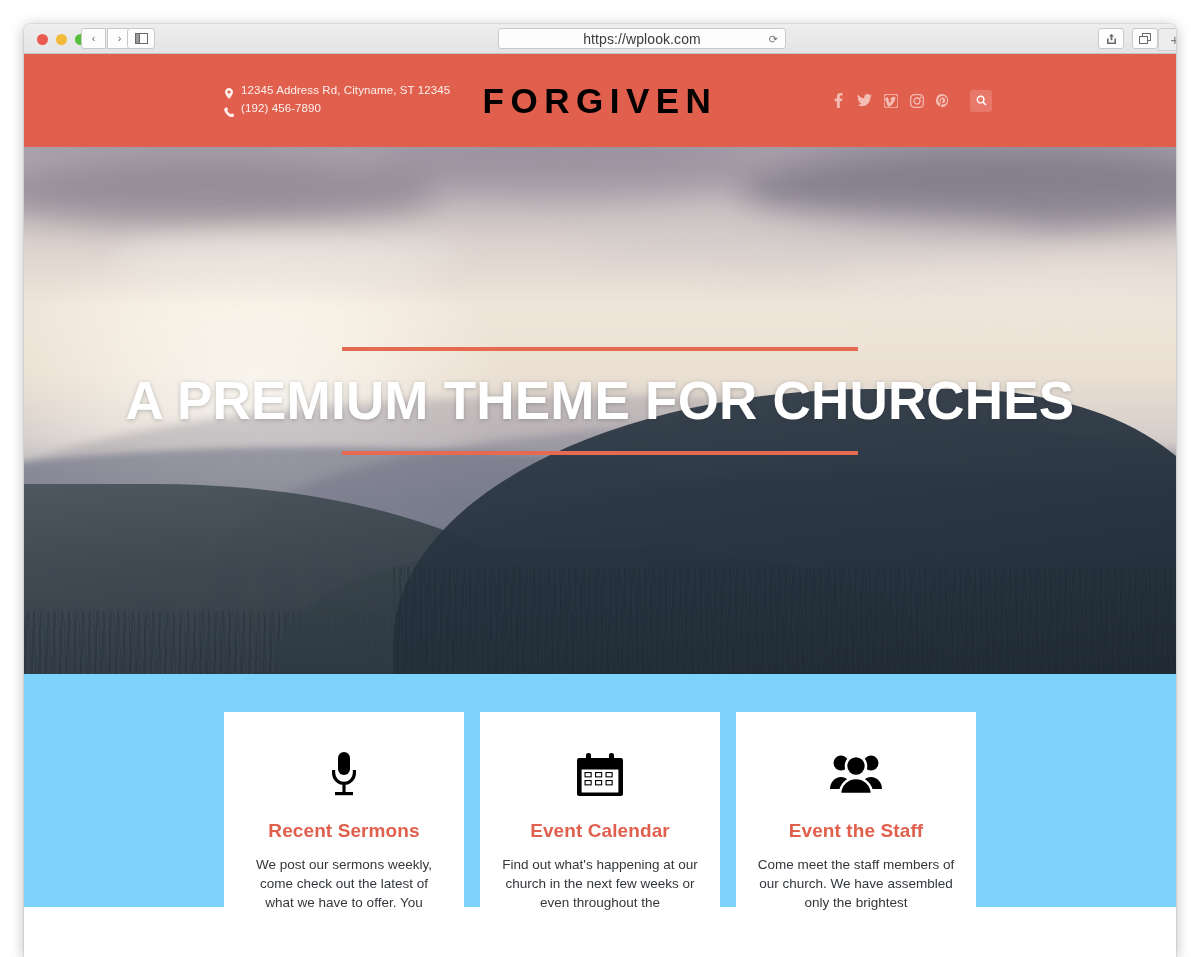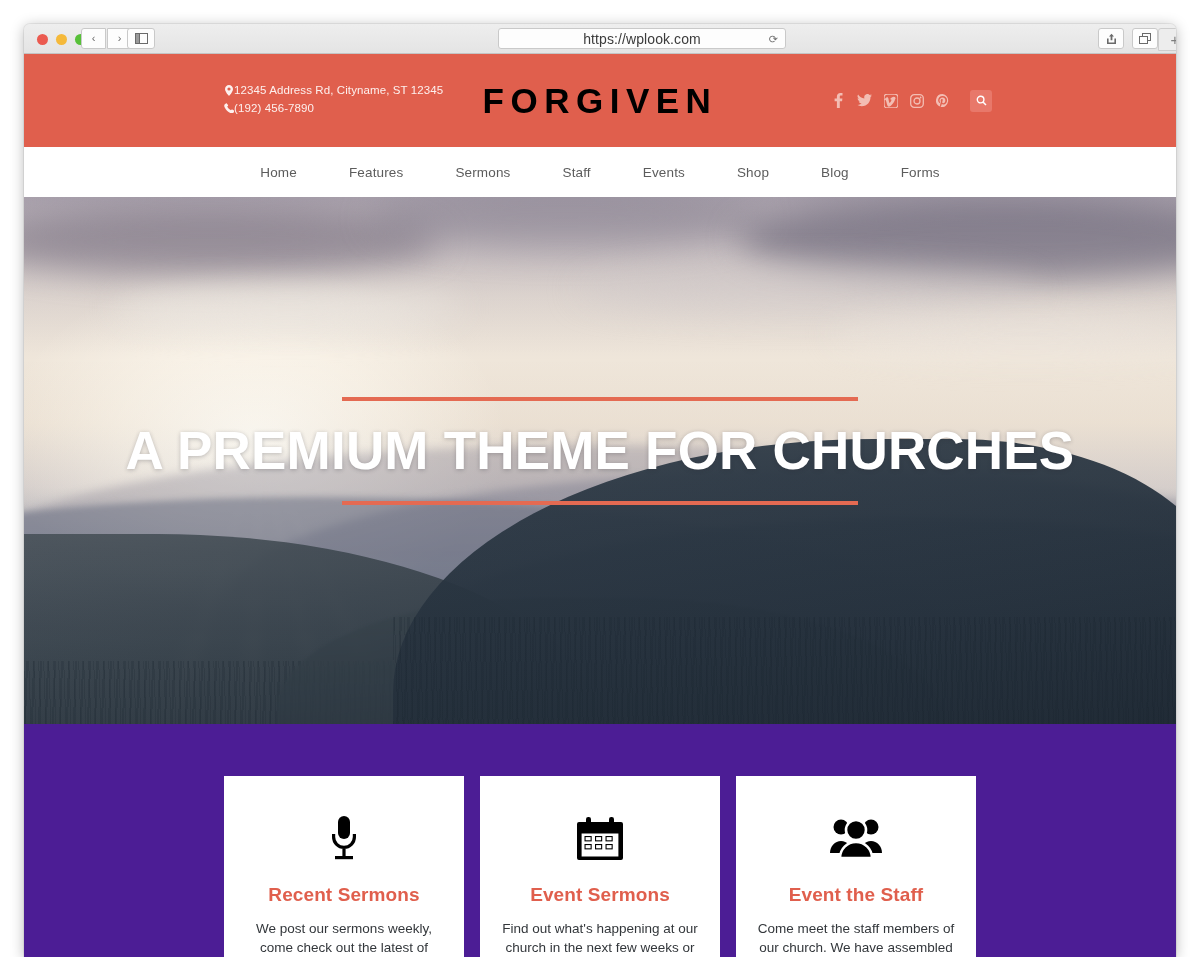--- a/index.html
+++ b/index.html
@@ -151,22 +151,22 @@
   }
 
   #contact-block {
     position: absolute;
     left: 200px;
     top: 27px;
     color: #ffffff;
   }
   .contact-line {
     display: flex;
-    align-items: center;
-    gap: 0;
+    align-items: flex-end;
+    gap: 7px;
     font-size: 11.5px;
     line-height: 18px;
     color: #fdf0ee;
     letter-spacing: .1px;
   }
   .contact-line .ci { width: 10px; display:flex; justify-content:center; }
   .contact-line svg { fill: #fdf0ee; }
 
   #site-logo {
     position: absolute;
@@ -346,23 +346,23 @@
     letter-spacing: 0.2px;
     line-height: 1.06;
     margin: 22px 0 22px;
     white-space: nowrap;
     text-shadow: 0 1px 4px rgba(40,40,50,0.28);
   }
 
   
   #features {
     position: relative;
-    background: #4c1d95;
+    background: #7dd3fc;
     height: 233px;
-    padding-top: 52px;
+    padding-top: 38px;
   }
   #cards {
     display: flex;
     justify-content: center;
     gap: 16px;
   }
   .card {
     width: 240px;
     background: #ffffff;
     padding: 34px 20px 0;
@@ -496,30 +496,20 @@
           </span>
           <span id="search-btn">
             <svg width="11" height="11" viewBox="0 0 11 11">
                 <circle cx="4.6" cy="4.6" r="3.3" fill="none" stroke="#ffffff" stroke-width="1.4"></circle>
                 <line x1="7" y1="7" x2="10" y2="10" stroke="#ffffff" stroke-width="1.5"></line>
               </svg>
           </span>
         </div>
       </div>
 
-      <nav id="site-nav">
-        <span class="nav-item">Home</span>
-        <span class="nav-item">Features</span>
-        <span class="nav-item">Sermons</span>
-        <span class="nav-item">Staff</span>
-        <span class="nav-item">Events</span>
-        <span class="nav-item">Shop</span>
-        <span class="nav-item">Blog</span>
-        <span class="nav-item">Forms</span>
-      </nav>
 
       <section id="hero">
         <div class="hero-sky"></div>
         <div class="rays"></div>
         <div class="cloud c1"></div>
         <div class="cloud c2"></div>
         <div class="cloud c3"></div>
         <div class="cloud c4"></div>
         <div class="cloud c5"></div>
         <div class="cloud c6"></div>
@@ -576,21 +566,21 @@
                 <g fill="#fff">
                   <rect x="8.6" y="22.1" width="5" height="3.2"></rect>
                   <rect x="19.1" y="22.1" width="5" height="3.2"></rect>
                   <rect x="29.6" y="22.1" width="5" height="3.2"></rect>
                   <rect x="8.6" y="30.1" width="5" height="3.2"></rect>
                   <rect x="19.1" y="30.1" width="5" height="3.2"></rect>
                   <rect x="29.6" y="30.1" width="5" height="3.2"></rect>
                 </g>
               </svg>
             </div>
-            <div class="card-title">Event Sermons</div>
+            <div class="card-title">Event Calendar</div>
             <div class="card-text">Find out what's happening at our church in the next few weeks or even throughout the</div>
           </div>
 
           <div class="card">
             <div class="card-icon">
               <svg width="52" height="42" viewBox="0 0 52 42">
                 <circle cx="11" cy="10" r="7.5"></circle>
                 <path d="M0 36c0-7 5-12 11-12s11 5 11 12z"></path>
                 <circle cx="41" cy="10" r="7.5"></circle>
                 <path d="M30 36c0-7 5-12 11-12s11 5 11 12z"></path>

